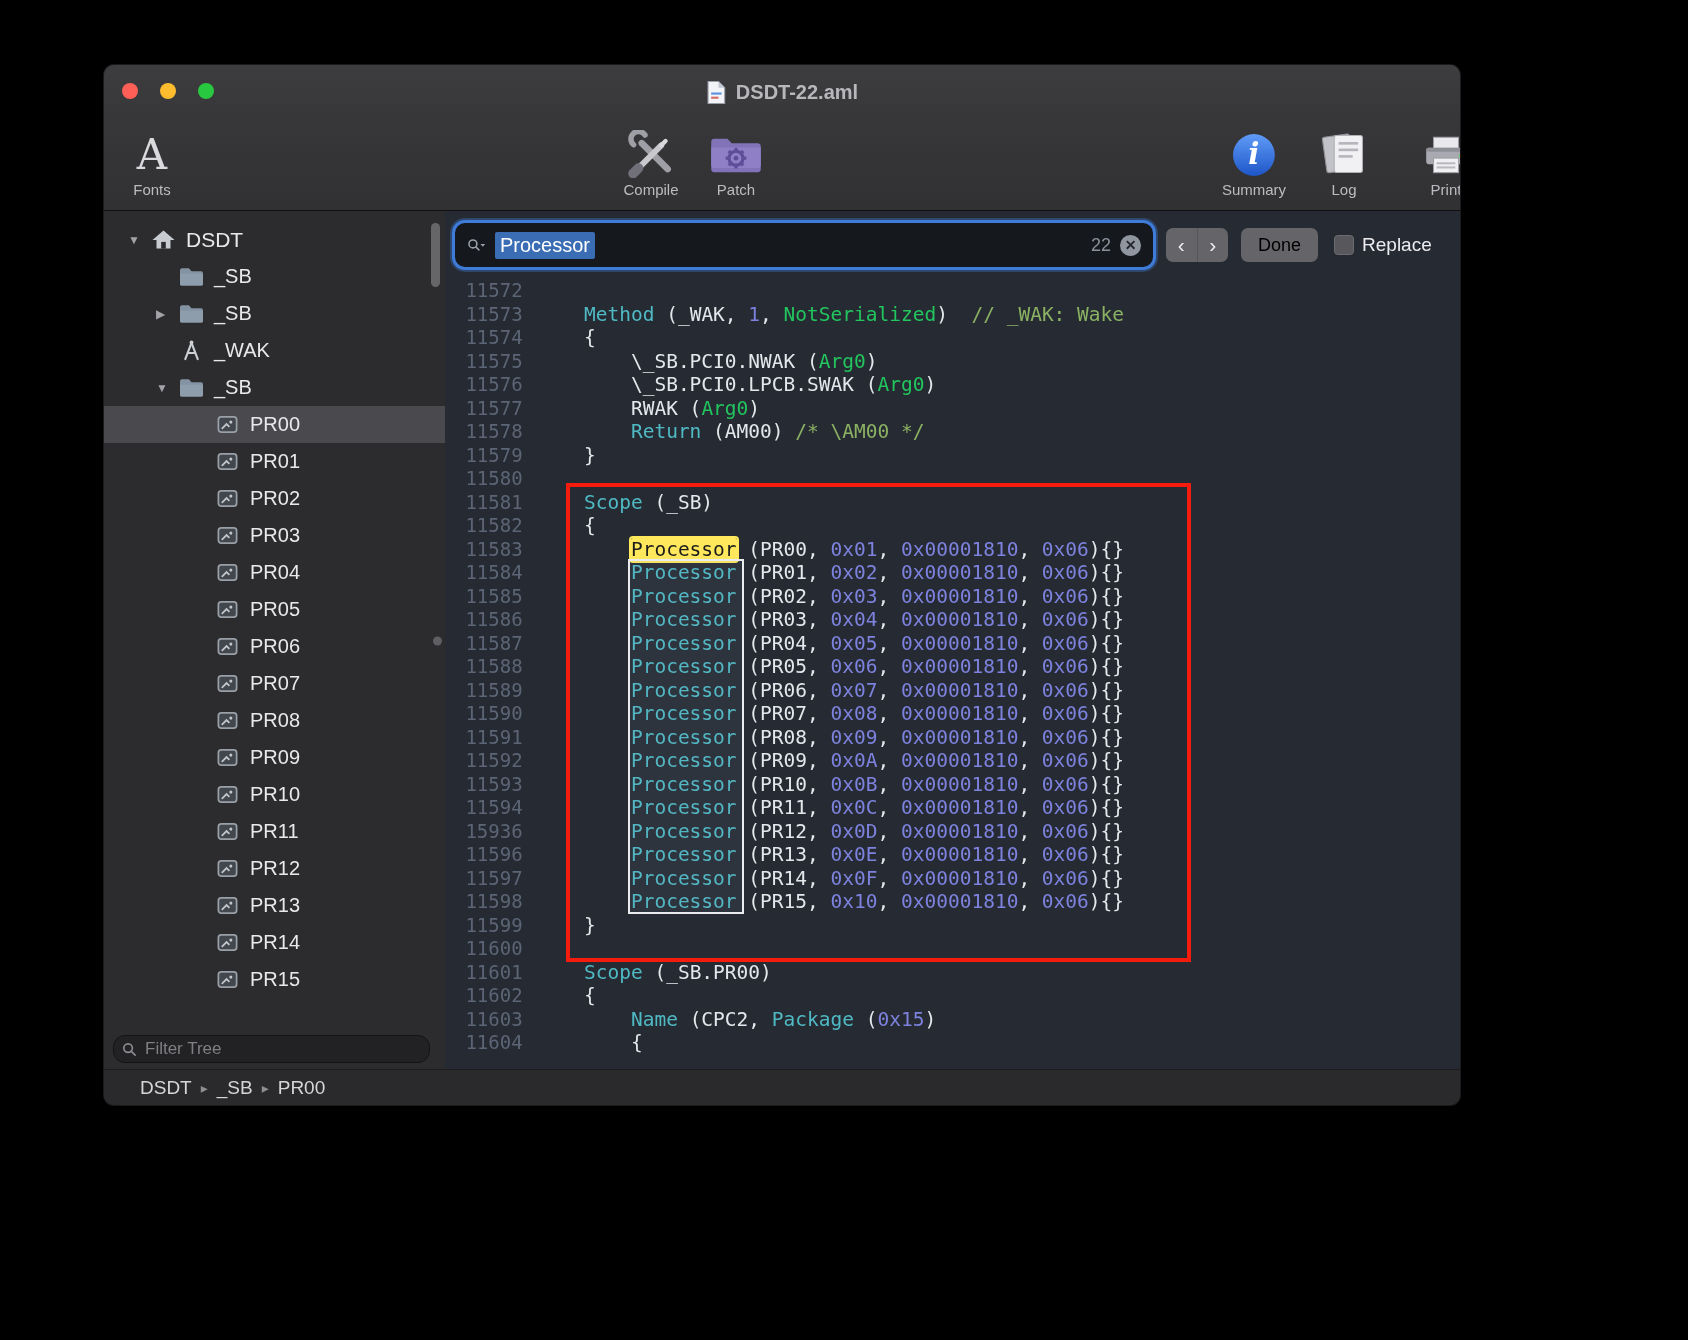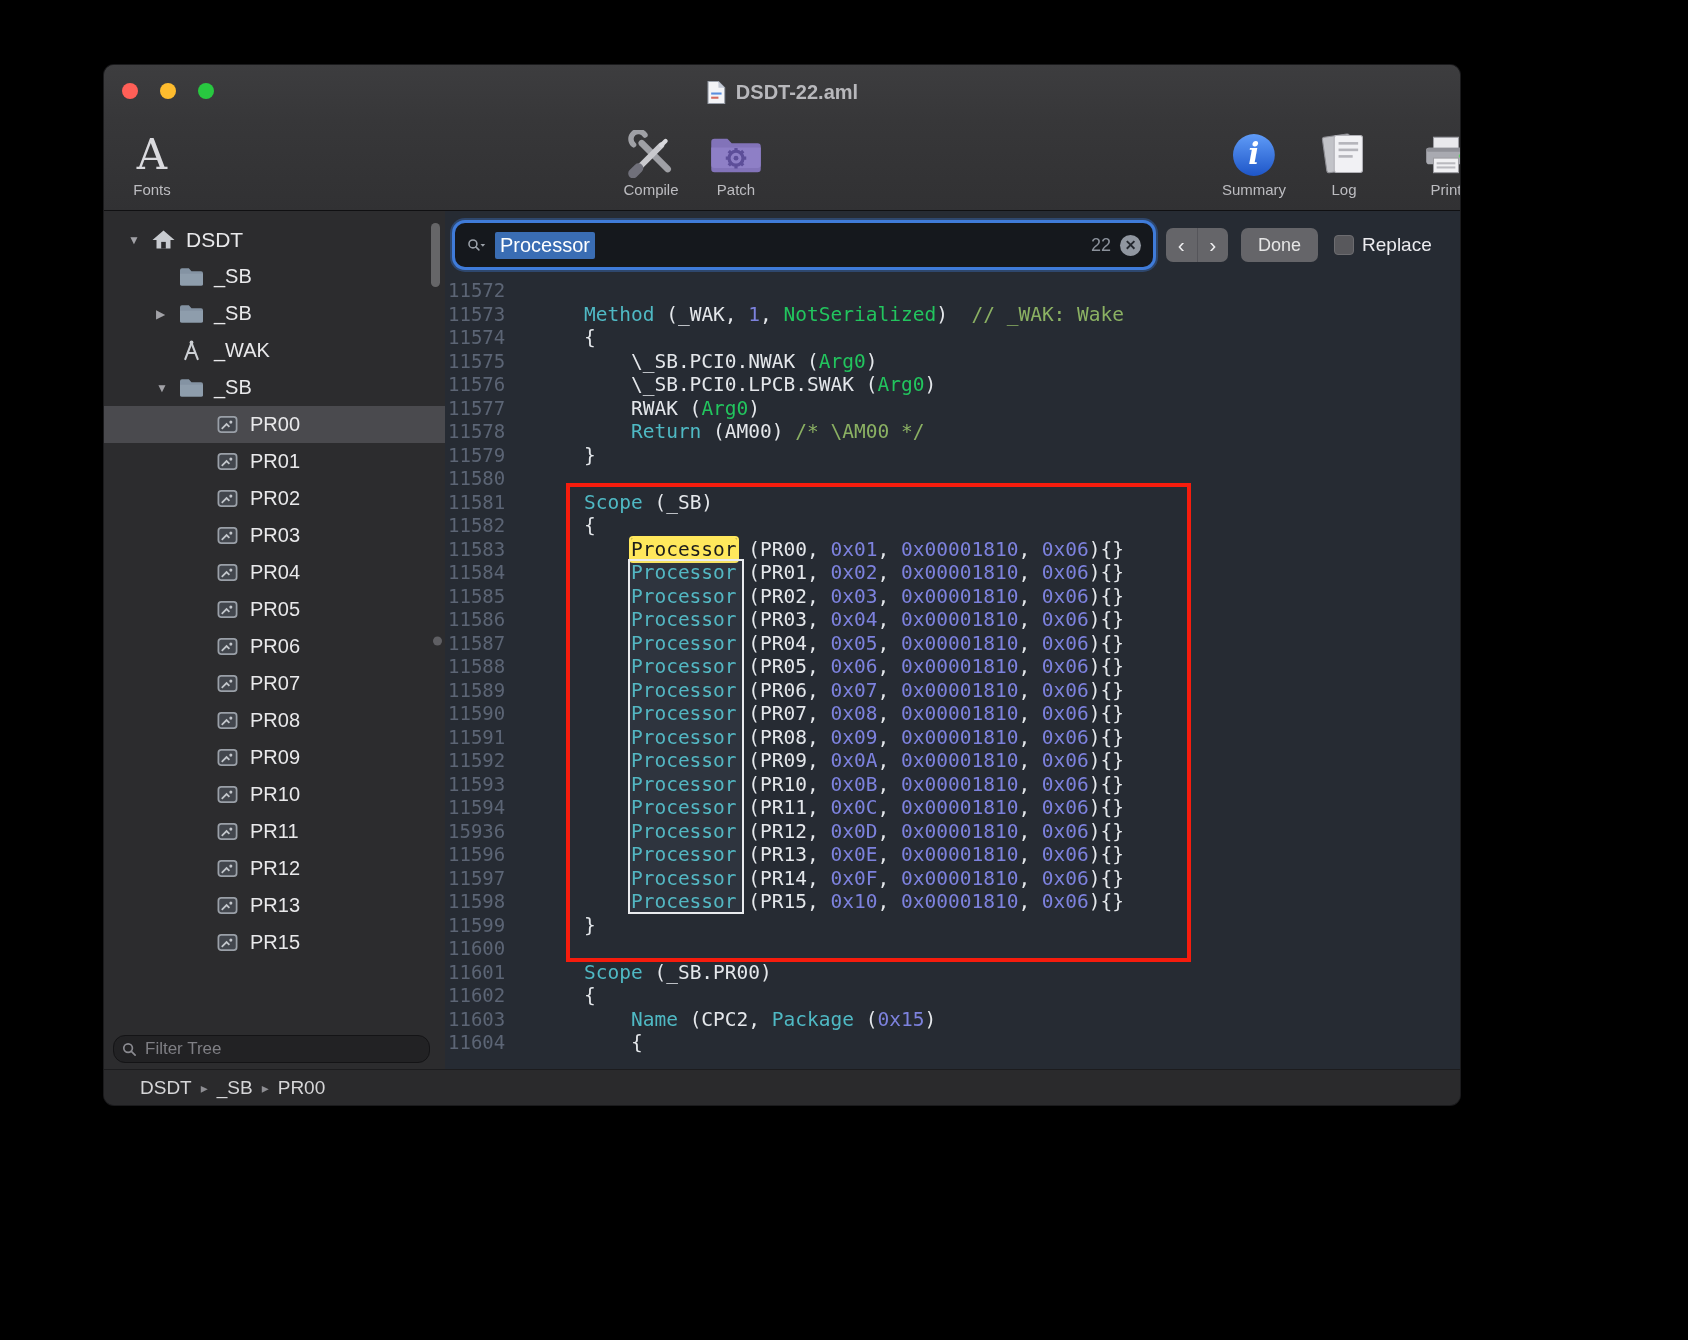--- a/index.html
+++ b/index.html
@@ -63,28 +63,28 @@
     box-shadow:0 0 0 3px #3f7bd9, 0 0 0 5px rgba(63,123,217,.35);
     display:flex;align-items:center;padding:0 12px;gap:9px;box-sizing:border-box;flex:none;}
   .find-query{font-size:20px;color:#fff;background:#3a6db4;padding:2px 5px;border-radius:2px;}
   .find-spacer{flex:1;}
   .find-count{font-size:18px;color:#8b919b;}
   .find-clear{width:21px;height:21px;border-radius:50%;background:#9096a0;color:#23272e;
     font-size:14px;font-weight:700;display:flex;align-items:center;justify-content:center;line-height:1;}
   .seg{height:34px;width:62px;background:#656569;border-radius:7px;display:flex;overflow:hidden;flex:none;}
   .seg-btn{width:31px;display:flex;align-items:center;justify-content:center;color:#f0f0f2;font-size:21px;}
   .seg-btn:first-child{border-right:1px solid #55555a;}
-  .btn{height:34px;padding:0 17px;background:#656569;border-radius:7px;color:#e5e5e5;font-size:18px;
+  .btn{height:34px;padding:0 17px;background:#656569;border-radius:7px;color:#000000;font-size:18px;
     display:flex;align-items:center;justify-content:center;flex:none;}
   .replace-group{display:flex;align-items:center;gap:8px;margin-left:3px;text-align:right;}
   .checkbox{width:20px;height:20px;background:#58585c;border:1px solid #6c6c70;border-radius:4px;box-sizing:border-box;}
   .replace-label{font-size:19px;color:#ececf0;}
   
   .code-wrap{position:absolute;left:0;right:0;top:68px;bottom:0;overflow:hidden;}
-  .gutter{position:absolute;left:3px;top:0;width:80px;text-align:left;padding-right:14px;box-sizing:border-box;}
+  .gutter{position:absolute;left:16px;top:0;width:80px;text-align:center;padding-right:14px;box-sizing:border-box;}
   .code-lines{position:absolute;left:92px;top:0;right:0;}
   .ln,.cl{height:23.5px;line-height:23.5px;white-space:pre;
     font-family:"DejaVu Sans Mono", monospace;font-size:19.5px;}
   .ln{color:#5c6575;font-size:19px;}
   .tp{color:#e4e7eb;}
   .tk{color:#4fb9c4;}
   .tm{color:#22c55e;}
   .tn{color:#7d82de;}
   .tc{color:#8bb163;}
   .thl{background:#ffe85c;color:#1c1c1c;border-radius:2px;box-shadow:0 0 0 2px #ffe85c;}
@@ -358,20 +358,27 @@
               <use href="#i-processor"></use>
             </svg>
             <span class="tlabel">PR12</span>
           </div>
           <div class="trow lvl2">
             <span class="disc"></span>
             <svg class="ticon" viewBox="0 0 28 24">
               <use href="#i-processor"></use>
             </svg>
             <span class="tlabel">PR13</span>
+          </div>
+          <div class="trow lvl2">
+            <span class="disc"></span>
+            <svg class="ticon" viewBox="0 0 28 24">
+              <use href="#i-processor"></use>
+            </svg>
+            <span class="tlabel">PR14</span>
           </div>
           <div class="trow lvl2">
             <span class="disc"></span>
             <svg class="ticon" viewBox="0 0 28 24">
               <use href="#i-processor"></use>
             </svg>
             <span class="tlabel">PR15</span>
           </div>
         </div>
       <div class="sb-scroll-thumb"></div>

